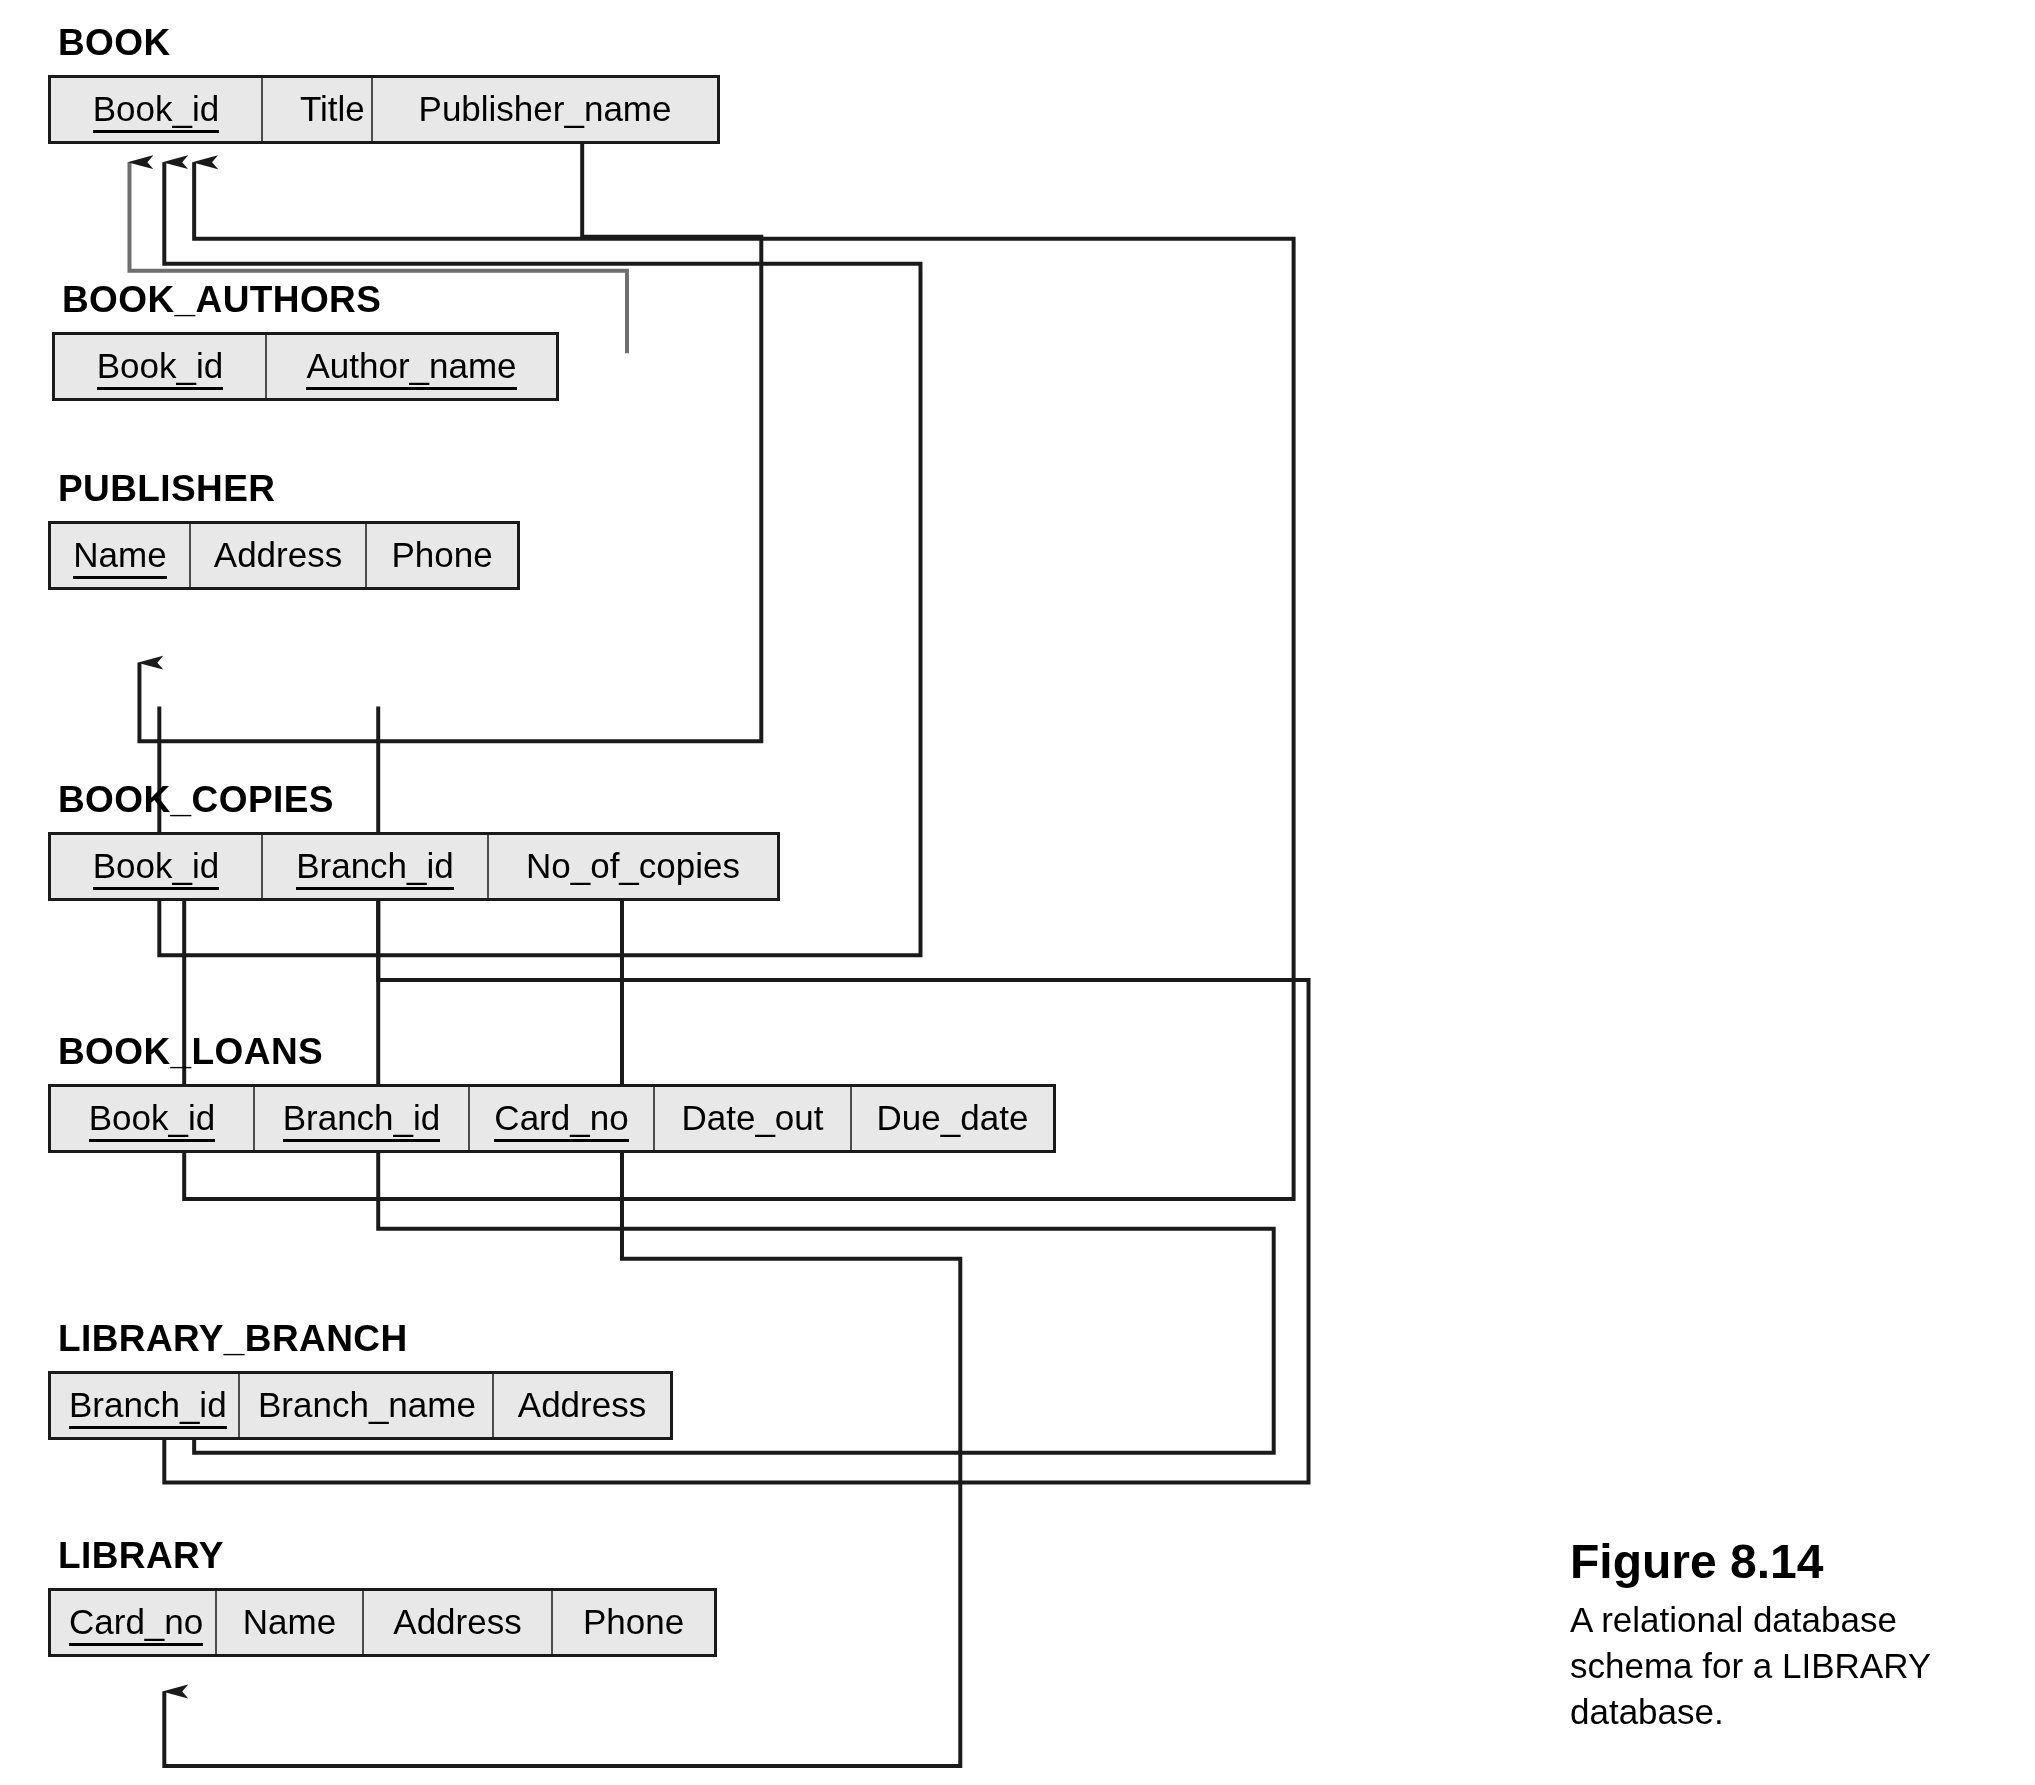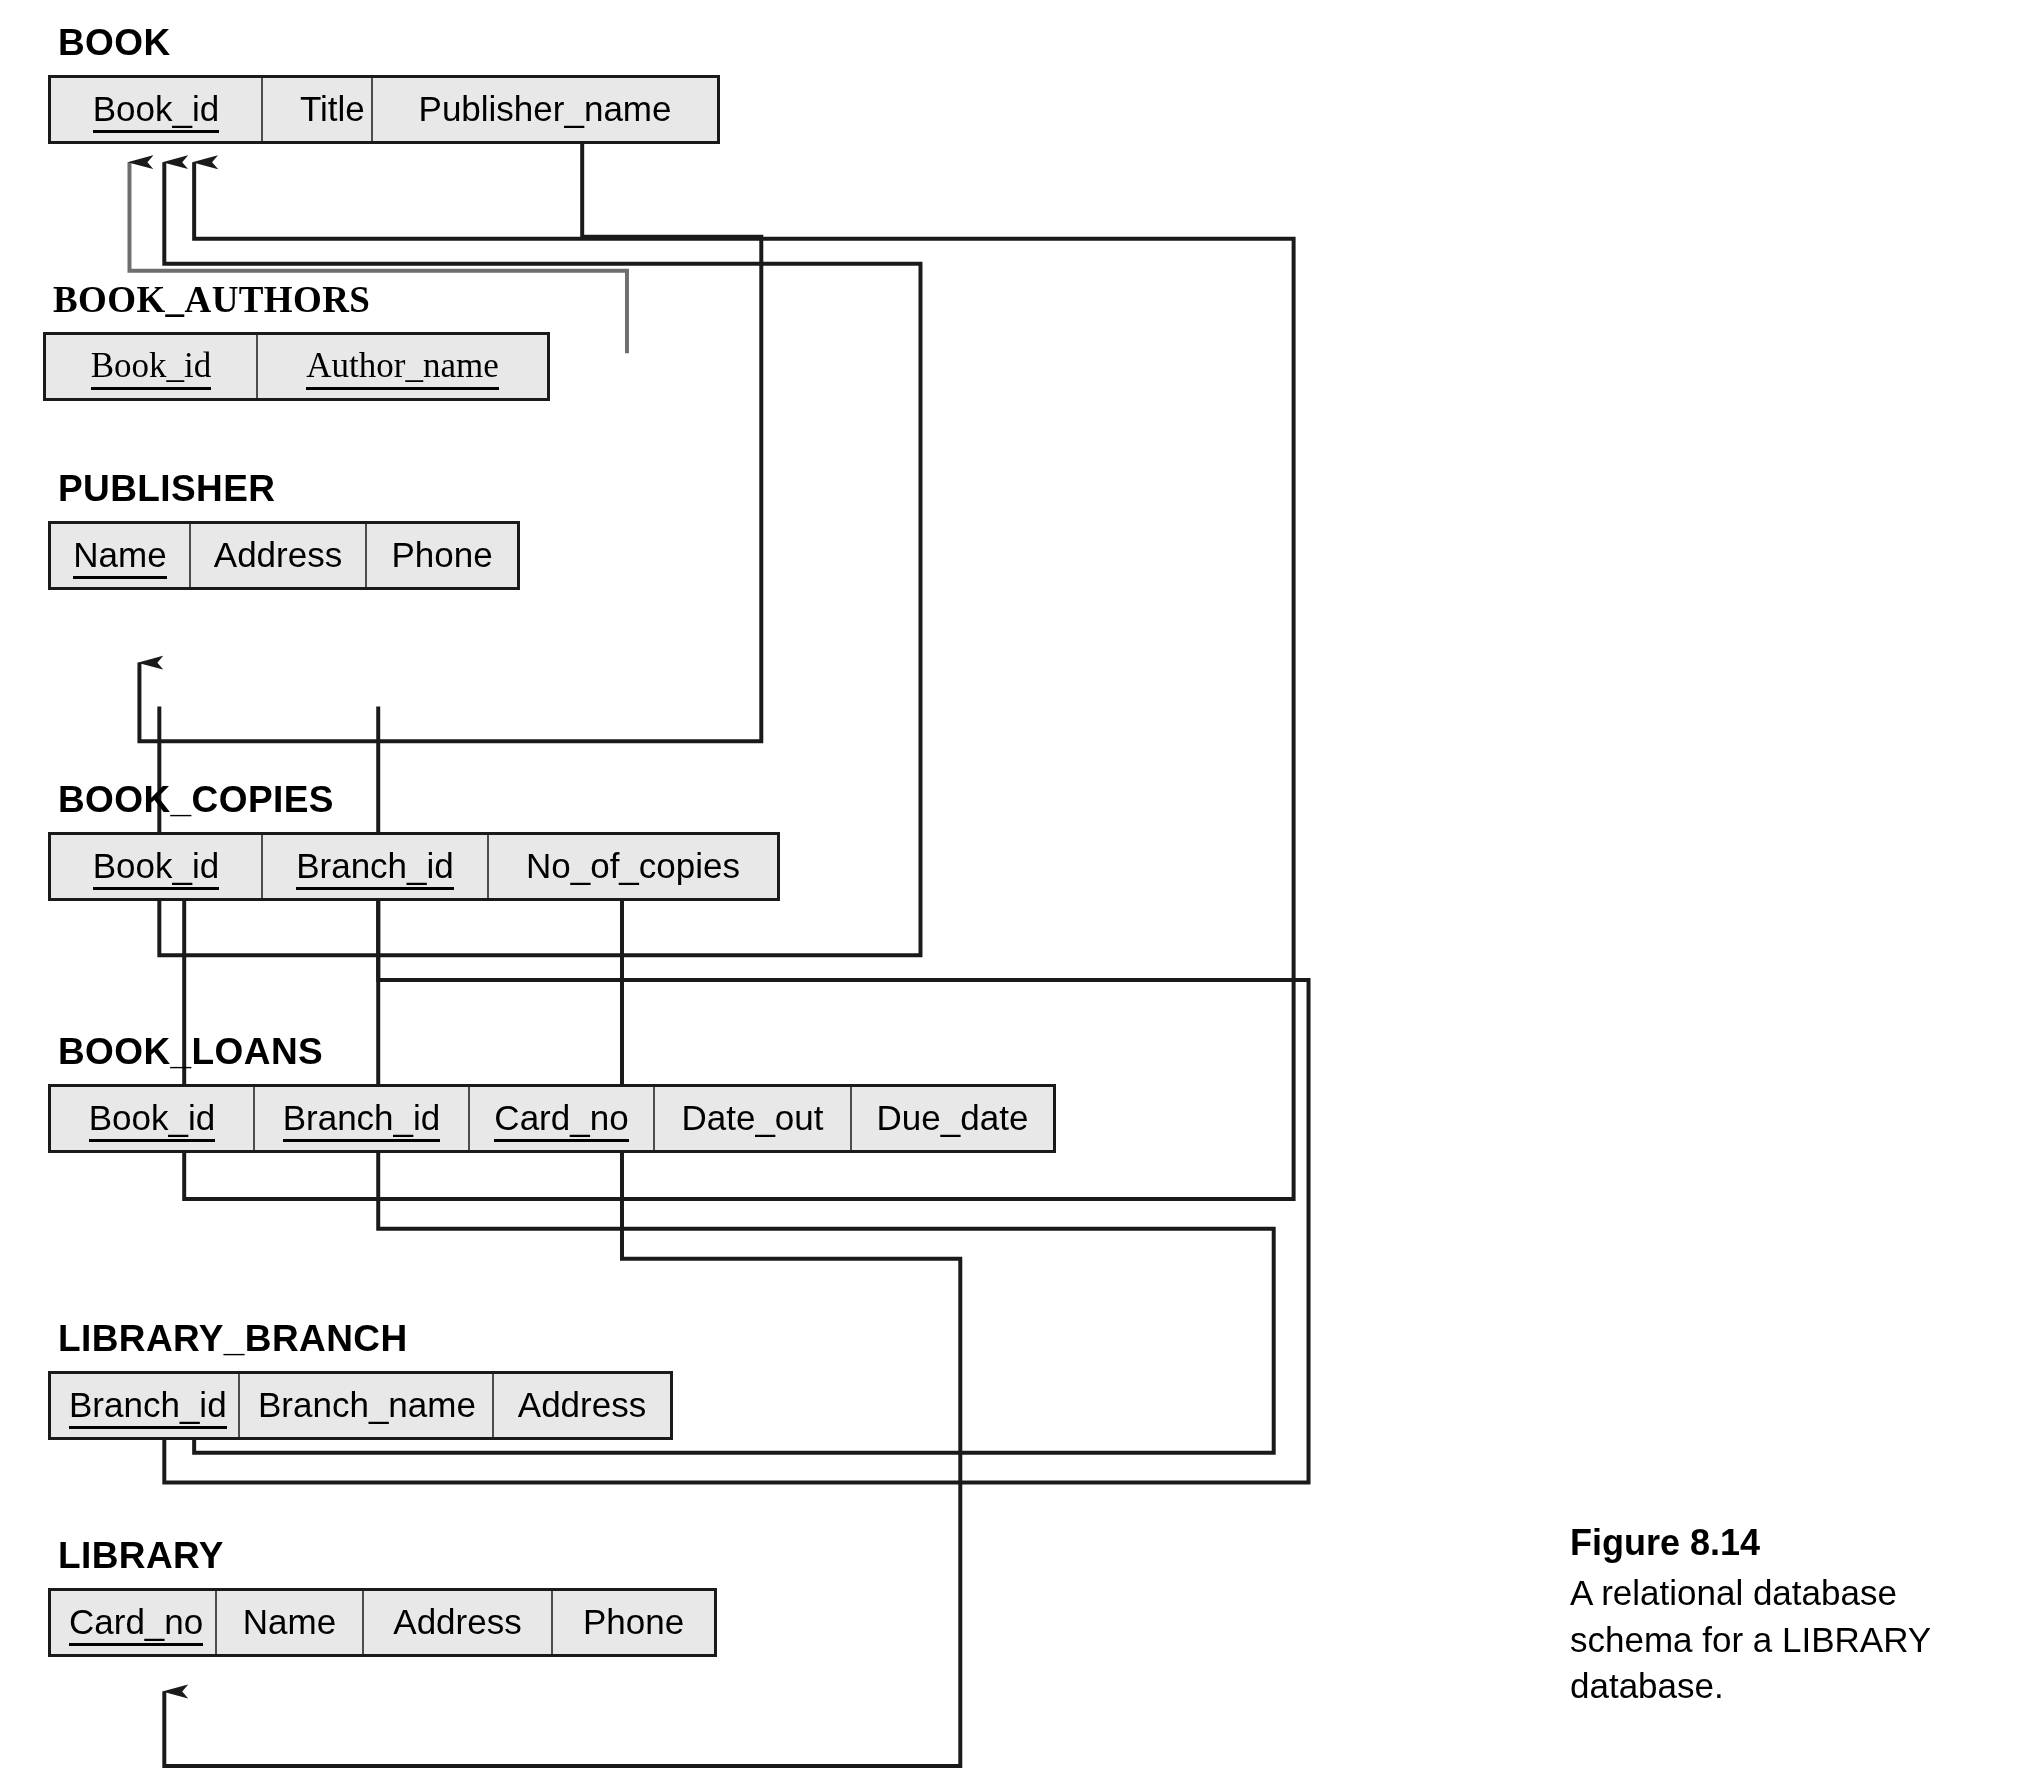--- a/index.html
+++ b/index.html
@@ -77,24 +77,24 @@
   }
 
   
   #caption {
     position: absolute;
     left: 1570px;
     top: 1522px;
     width: 428px;
   }
   #caption .cap-title {
-    font-size: 36px;
+    font-size: 48px;
     font-weight: bold;
     line-height: 1.18;
-    margin: 0 0 6px 0;
+    margin: 12px 0 6px 0;
   }
   #caption .cap-body {
     font-size: 35px;
     line-height: 1.32;
     margin: 0;
   }
 </style>
 </head>
 <body>
 
@@ -132,21 +132,21 @@
       </div>
       <div class="attr" style="width:110px;padding-left:37px;">
         <span class="txt">Title</span>
       </div>
       <div class="attr" style="width:344px;">
         <span class="txt">Publisher_name</span>
       </div>
     </div>
   </div>
 
-  <div class="relation" style="left:43px; top:281px;font-family:Liberation Serif, serif;">
+  <div class="relation" style="left:52px; top:281px;">
     <div class="rel-name">BOOK_AUTHORS</div>
     <div class="rel-table">
       <div class="attr pk" style="width:212px;">
         <span class="txt">Book_id</span>
       </div>
       <div class="attr pk" style="width:289px;">
         <span class="txt">Author_name</span>
       </div>
     </div>
   </div>

